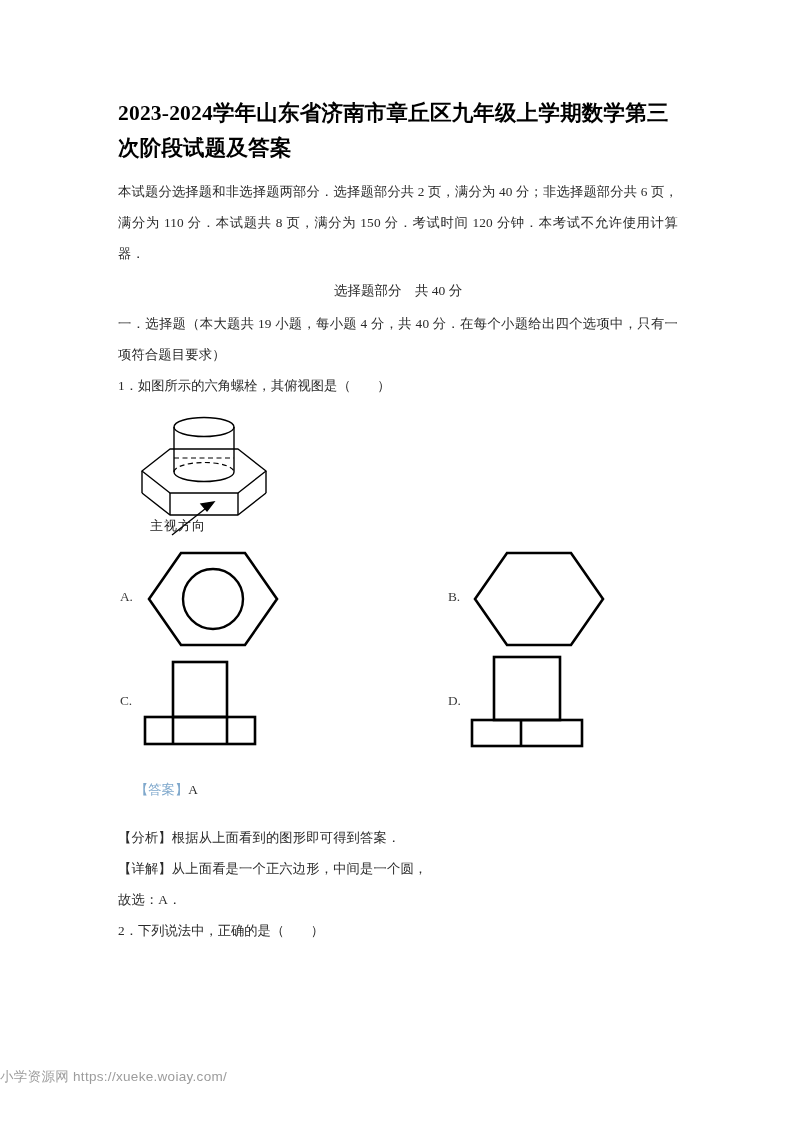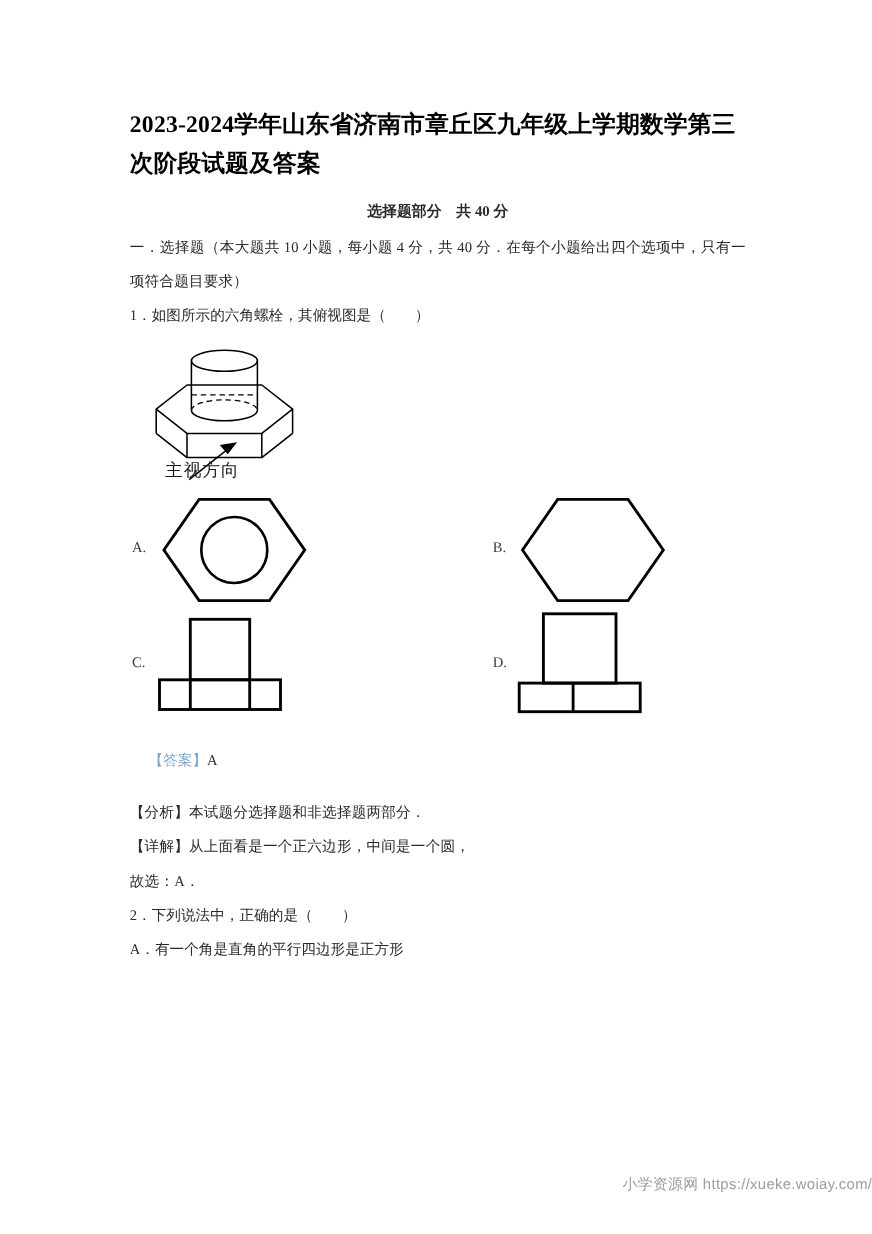--- a/index.html
+++ b/index.html
@@ -47,21 +47,20 @@
     margin: 0;
     text-align: justify;
     letter-spacing: 0.15px;
   }
   .sec-head {
     font-size: 13.5px;
     line-height: 31px;
     text-align: center;
     margin: 6px 0 2px 0;
     color: #2a2a2a;
-    font-weight: bold;
   }
   .q-line {
     font-size: 13.3px;
     line-height: 31px;
     color: #2a2a2a;
     margin: 0;
   }
   .ans-label {
     color: #7fa8cc;
   }
@@ -87,41 +86,42 @@
     color: #3a3a3a;
   }
   .opt-fig {
     position: absolute;
   }
   .footer {
     position: absolute;
     left: 0;
     top: 1068px;
     width: 793px;
-    text-align: right;
+    text-align: left;
     font-size: 13.5px;
     color: #9c9c9c;
     font-family: "Liberation Sans", "DejaVu Sans", sans-serif;
     letter-spacing: 0.3px;
   }
   svg { display: block; overflow: visible; }
 </style>
 </head>
 <body>
 
 <div class="page">
 
   <div class="content">
 
     <h1 class="doc-title">2023-2024学年山东省济南市章丘区九年级上学期数学第三次阶段试题及答案</h1>
 
+    <p class="para">本试题分选择题和非选择题两部分．选择题部分共 2 页，满分为 40 分；非选择题部分共 6 页，满分为 110 分．本试题共 8 页，满分为 150 分．考试时间 120 分钟．本考试不允许使用计算器．</p>
 
     <div class="sec-head">选择题部分　共 40 分</div>
 
-    <p class="para">一．选择题（本大题共 10 小题，每小题 4 分，共 40 分．在每个小题给出四个选项中，只有一项符合题目要求）</p>
+    <p class="para">一．选择题（本大题共 19 小题，每小题 4 分，共 40 分．在每个小题给出四个选项中，只有一项符合题目要求）</p>
 
     <p class="q-line">1．如图所示的六角螺栓，其俯视图是（　　）</p>
 
     <div class="fig-bolt">
       <svg width="230" height="136" viewBox="0 0 230 136">
         <g fill="none" stroke="#000000" stroke-width="1.4" stroke-linejoin="round">
 
           <polygon points="16,66 44,44 112,44 140,66 112,88 44,88" stroke-width="1.4"></polygon>
 
           <path d="M16,66 L16,88"></path>
@@ -140,21 +140,21 @@
         <g fill="none" stroke="#000000" stroke-width="1.2" stroke-dasharray="5,3.5">
           <path d="M48,53 L108,53"></path>
           <path d="M48,67 A30,9.5 0 0 1 108,67"></path>
         </g>
 
         <g stroke="#000000" stroke-width="1.3" fill="#000000">
           <line x1="46" y1="130" x2="84" y2="100"></line>
           <polygon points="88,97 75,99 81,106"></polygon>
         </g>
       </svg>
-      <div style="position:absolute; left:24px; top:112px; font-size:16px; letter-spacing:1px;">主视方向</div>
+      <div style="position:absolute; left:24px; top:112px; font-size:13px; letter-spacing:1px;">主视方向</div>
     </div>
 
     <div class="opt-row">
 
       <div class="opt-letter" style="left:2px; top:44px;">A.</div>
       <div class="opt-fig" style="left:26px; top:2px;">
         <svg width="150" height="104" viewBox="0 0 150 104">
           <polygon points="37,6 101,6 133,52 101,98 37,98 5,52" fill="none" stroke="#000000" stroke-width="2.6" stroke-linejoin="miter"></polygon>
           <circle cx="69" cy="52" r="30" fill="none" stroke="#000000" stroke-width="2.4"></circle>
         </svg>
@@ -198,28 +198,27 @@
           </g>
         </svg>
       </div>
     </div>
 
     <p class="ans-line">
       <span class="ans-label">【答案】</span><span>A</span>
     </p>
 
 
-    <p class="para">【分析】本试题分选择题和非选择题两部分．</p>
+    <p class="para">【分析】根据从上面看到的图形即可得到答案．</p>
 
     <p class="para">【详解】从上面看是一个正六边形，中间是一个圆，</p>
 
     <p class="para">故选：A．</p>
 
 
     <p class="q-line">2．下列说法中，正确的是（　　）</p>
 
-    <p class="q-line">A．有一个角是直角的平行四边形是正方形</p>
 
   </div>
 
   <div class="footer">小学资源网 https://xueke.woiay.com/</div>
 
 </div>
 
 </body></html>

